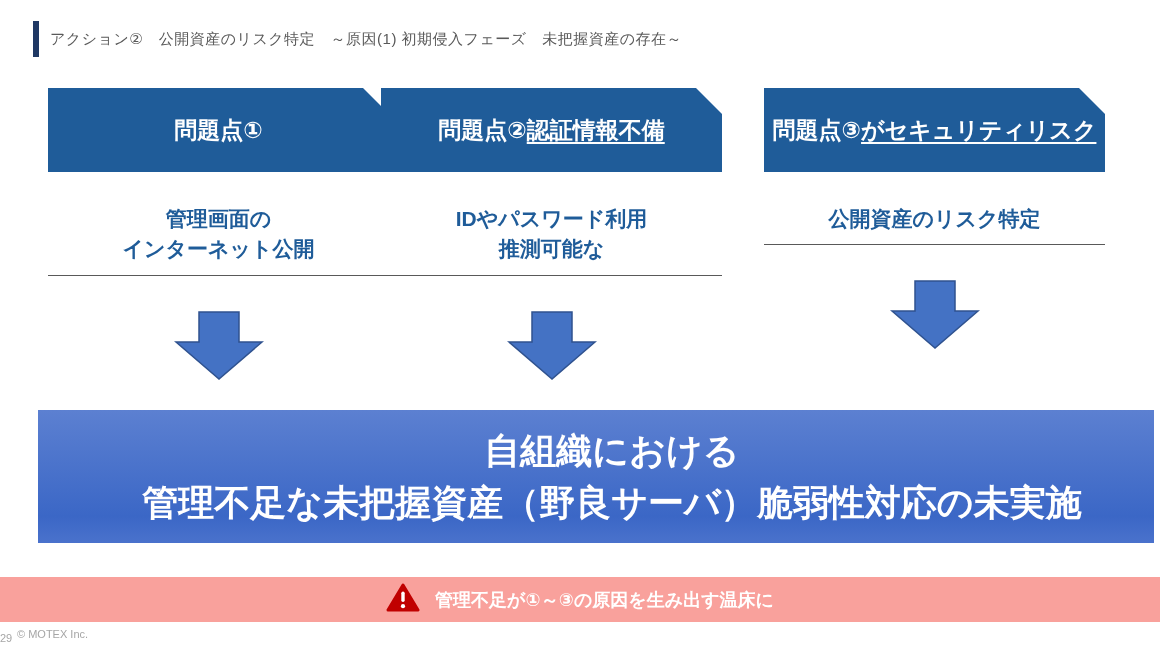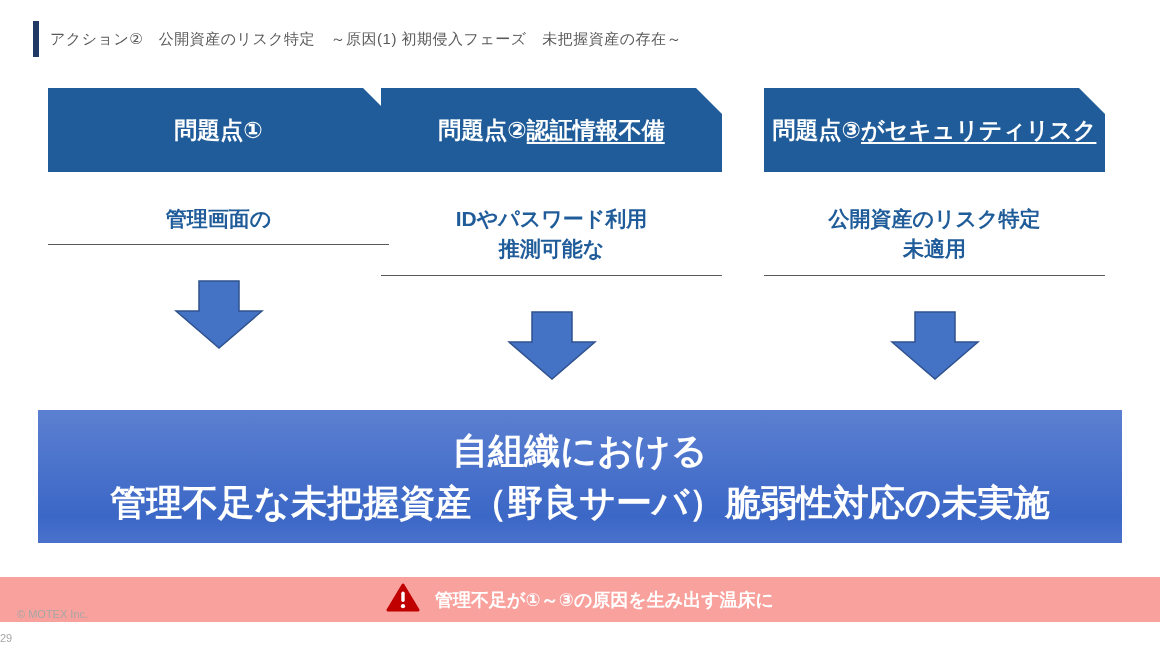--- a/index.html
+++ b/index.html
@@ -41,48 +41,50 @@
 
   .arrow-wrap { margin-top: 35px; text-align: center; }
 
   
   .conclusion-banner {
     position: absolute; left: 38px; top: 410px; width: 1084px; height: 133px;
     background: linear-gradient(180deg, #5C80D1 0%, #3B67C6 80%, #4A72CC 100%);
     color: #ffffff; font-weight: bold; font-size: 36px; line-height: 1.42;
     display: flex; flex-direction: column; justify-content: center; align-items: center;
     text-align: center;
+    padding-left: 32px;
   }
 
   
   .warning-banner {
     position: absolute; left: 0; top: 577px; width: 1160px; height: 45px;
     background: #F9A19C;
     display: flex; align-items: center; justify-content: center; gap: 15px;
   }
   .warning-text { color: #ffffff; font-weight: bold; font-size: 18px; }
 
   
-  .footer-copyright { position: absolute; left: 17px; top: 608px; font-size: 11px; color: #A6A6A6; }
+  .footer-copyright { position: absolute; left: 17px; top: 628px; font-size: 11px; color: #A6A6A6; }
   .footer-page { position: absolute; left: 0; top: 632px; width: 1160px; text-align: left; font-size: 11px; color: #A6A6A6; }
 </style>
 </head>
 <body>
 
 <div class="slide">
 
   <div class="header-accent"></div>
   <div class="header-title">アクション②　公開資産のリスク特定　～原因(1) 初期侵入フェーズ　未把握資産の存在～</div>
 
   <div class="col col-1">
     <div class="problem-box">
       <span>問題点①</span>
     </div>
     <div class="problem-body">
       <div>管理画面の</div>
+      <div>インターネット公開</div>
     </div>
     <div class="arrow-wrap">
       <svg width="90" height="70" viewBox="0 0 90 70" aria-hidden="true">
         <path d="M25 1 H65 V31 H88 L45 68 L2 31 H25 Z" fill="#4472C4" stroke="#2F528F" stroke-width="1.5"></path>
       </svg>
     </div>
   </div>
 
   <div class="col col-2">
     <div class="problem-box">
@@ -100,21 +102,20 @@
     </div>
   </div>
 
   <div class="col col-3">
     <div class="problem-box">
       <span>問題点③</span>
       <span class="underlined">がセキュリティリスク</span>
     </div>
     <div class="problem-body">
       <div>公開資産のリスク特定</div>
-      <div>未適用</div>
     </div>
     <div class="arrow-wrap">
       <svg width="90" height="70" viewBox="0 0 90 70" aria-hidden="true">
         <path d="M25 1 H65 V31 H88 L45 68 L2 31 H25 Z" fill="#4472C4" stroke="#2F528F" stroke-width="1.5"></path>
       </svg>
     </div>
   </div>
 
   <div class="conclusion-banner">
     <div>自組織における</div>

